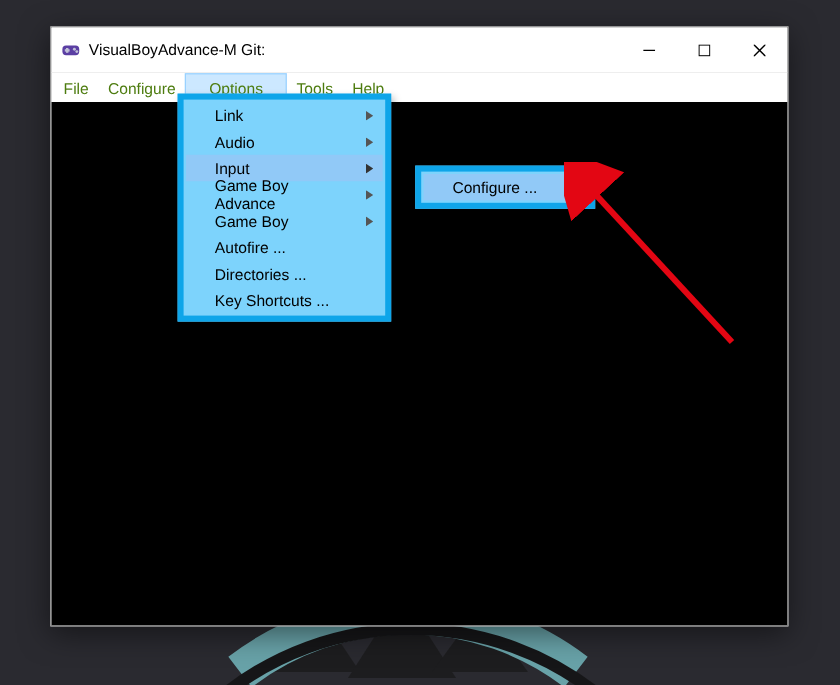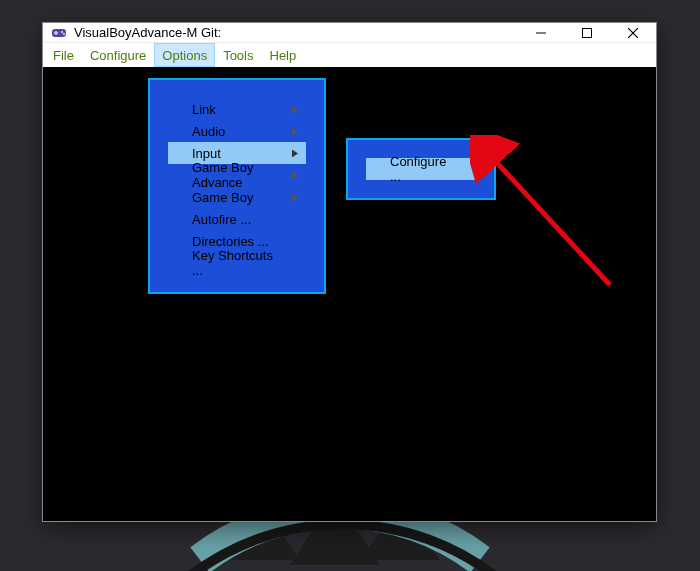--- a/index.html
+++ b/index.html
@@ -20,21 +20,21 @@
     .window {
       position: absolute;
       left: 42px; top: 22px;
       width: 615px; height: 500px;
       background: #fff;
       box-shadow: 0 6px 24px rgba(0,0,0,0.5);
       display: flex; flex-direction: column;
       border: 1px solid #888;
     }
     .titlebar {
-      height: 20px;
+      height: 38px;
       display: flex; align-items: center;
       background: #fff;
       border-bottom: 1px solid #eee;
     }
     .titlebar .app-icon {
       width: 16px; height: 16px;
       margin: 0 7px 0 8px;
       display: inline-flex; align-items: center; justify-content: center;
     }
     .titlebar .title { flex: 0 0 auto; color: #000; }
@@ -51,33 +51,33 @@
       padding: 0 2px;
     }
     .menubar .menu-item {
       padding: 3px 8px;
       display: flex; align-items: center;
       color: #4d7c0f;
     }
     .menubar .menu-item.open {
       background: #cce8ff;
       border: 1px solid #99d1ff;
-      padding: 2px 7px;
+      padding: 2px 19px;
     }
     .canvas {
       flex: 1;
       background: #000;
     }
     .dropdown {
       position: absolute;
       width: 178px;
-      background: #1d4ed8;
-      border: 2px solid #0ea5e9;
+      background: #7dd3fc;
+      border: 5px solid #0ea5e9;
       box-shadow: 2px 3px 6px rgba(0,0,0,0.25);
-      padding: 18px;
+      padding: 2px;
     }
     .dropdown.primary { left: 148px; top: 78px; }
     .dropdown.sub { left: 326px; top: 138px; width: 150px; margin-left: 20px; }
     .dd-item {
       height: 22px;
       display: flex; align-items: center;
       padding: 0 26px 0 24px;
       position: relative;
       color: #000;
     }

